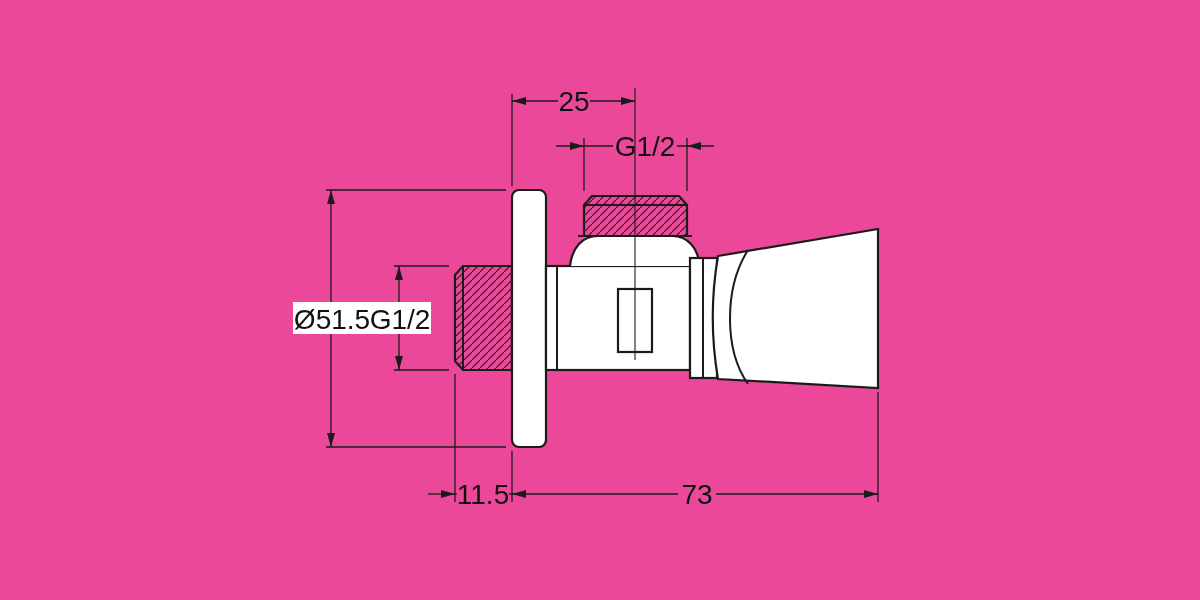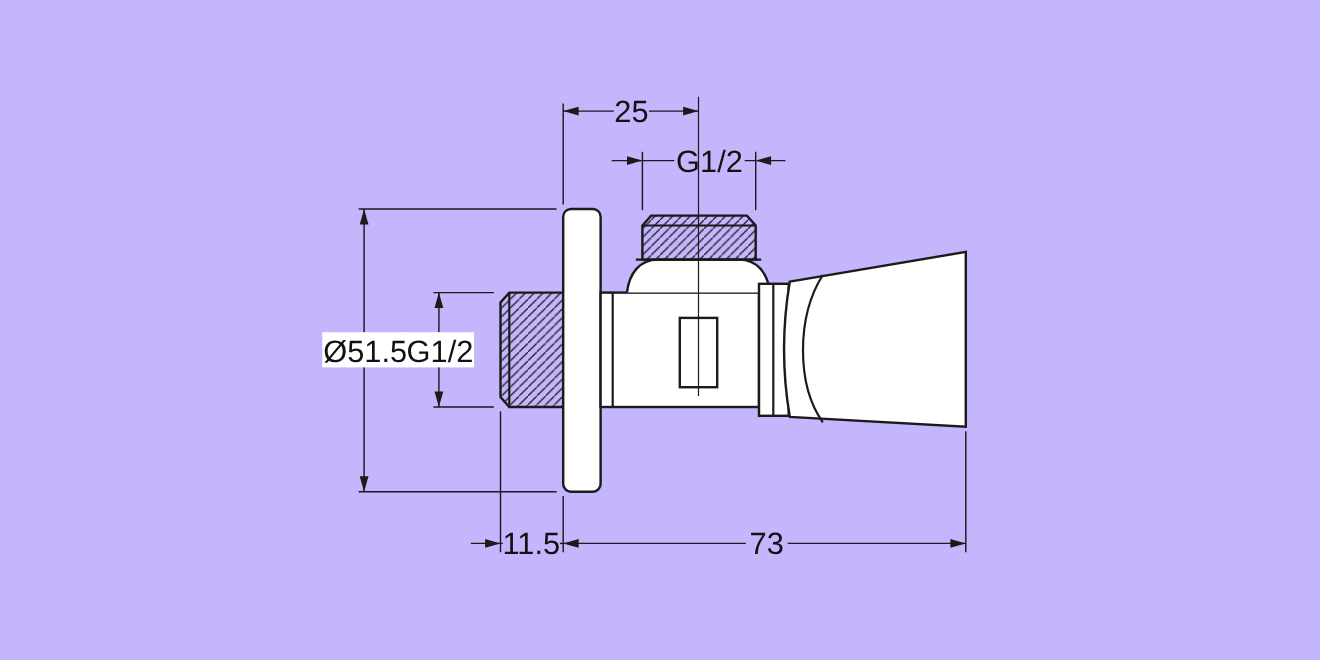--- a/index.html
+++ b/index.html
@@ -8,21 +8,21 @@
     background: #ffffff;
     width: 1200px;
     height: 600px;
     overflow: hidden;
     font-family: "Liberation Sans", sans-serif;
   }
   .stage {
     position: relative;
     width: 1200px;
     height: 600px;
-    background: #c4b5fd;
+    background: #ec4899;
   }
   svg { display: block; }
   .part {
     fill: #ffffff;
     stroke: #1b1b1b;
     stroke-width: 2.2;
     stroke-linejoin: miter;
   }
   .part-hatched {
     fill: url(#threadHatch);

